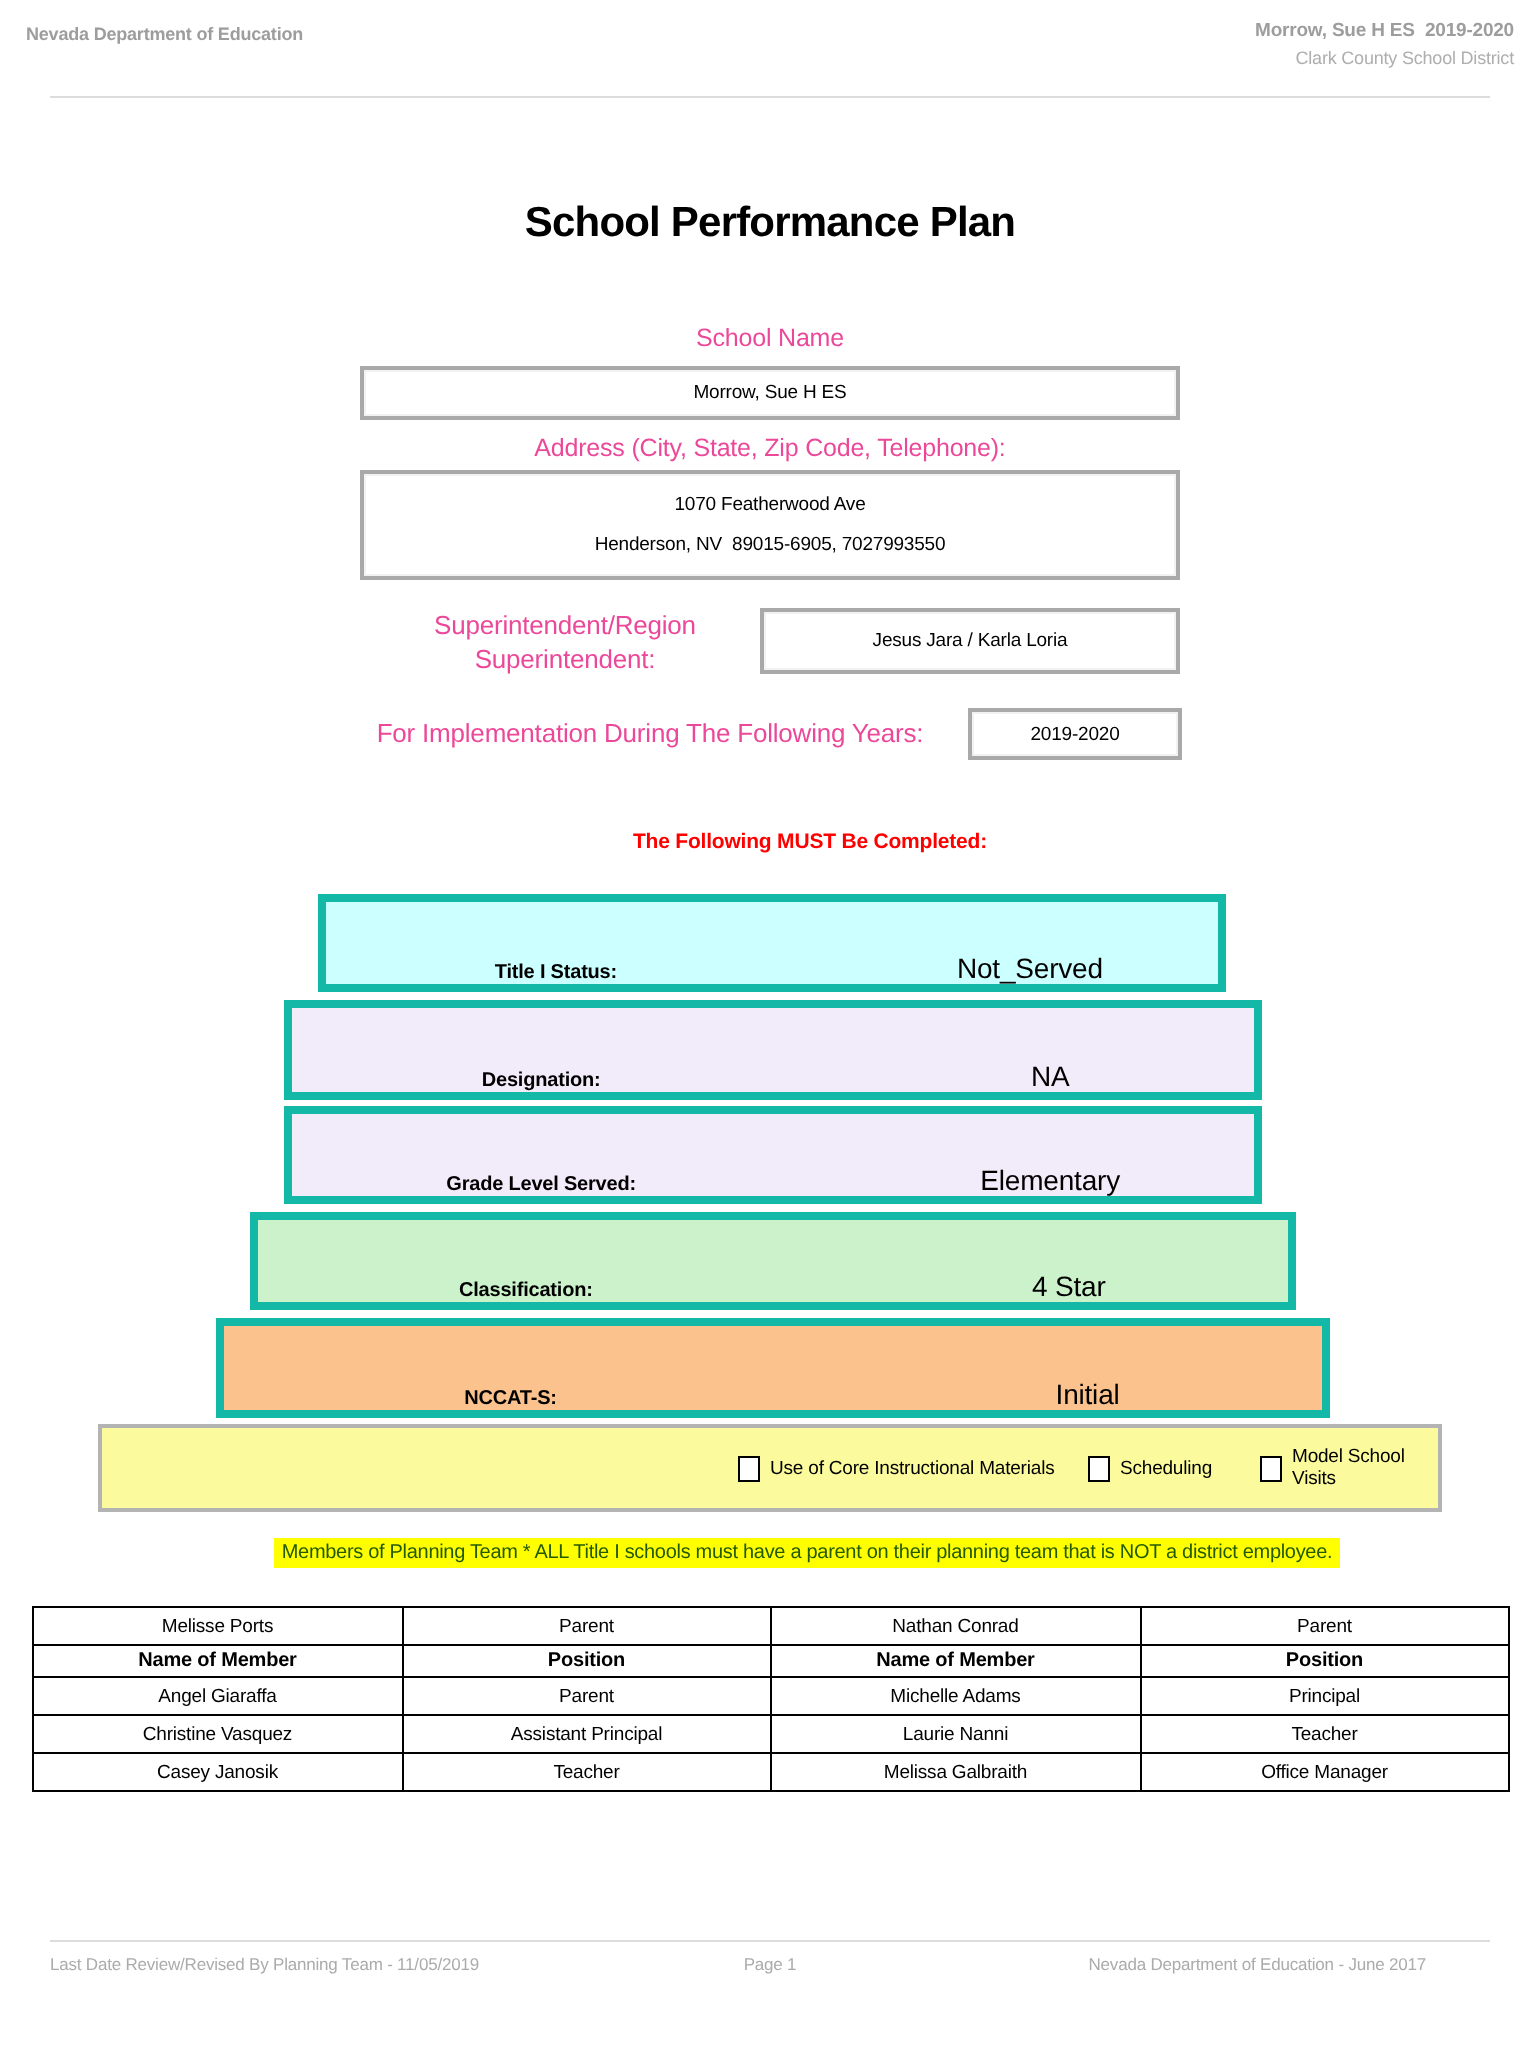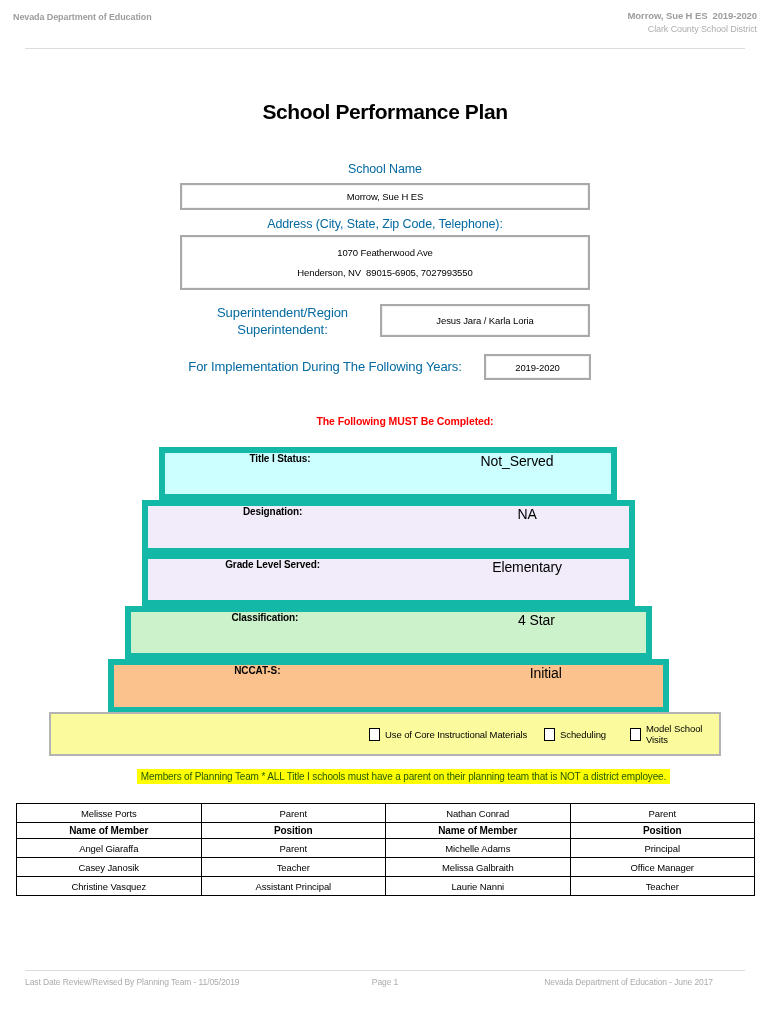--- a/index.html
+++ b/index.html
@@ -14,39 +14,39 @@
   .hdr-left { position:absolute; left:13px; top:12px; font-size:9px; font-weight:bold; color:#9d9d9d; }
   .hdr-right { position:absolute; right:13px; top:10px; text-align:right;margin-left:28px; }
   .hdr-right .l1 { font-size:9.5px; font-weight:bold; color:#9d9d9d; }
   .hdr-right .l2 { font-size:9px; color:#aeaeae; margin-top:3px; }
   .rule-top { position:absolute; top:48px; left:25px; right:25px; border-top:1px solid #dcdcdc; }
 
   .title { position:absolute; top:100px; left:0; width:100%; text-align:center;
            font-size:21px; font-weight:bold; letter-spacing:-0.4px; }
 
   
-  .lbl { position:absolute; text-align:center; font-size:12.5px; color:#0369a1; }
+  .lbl { position:absolute; text-align:center; font-size:12.5px; color:#ec4899; }
   #lbl-school  { top:162px; left:0; width:770px; }
   #lbl-address { top:217px; left:0; width:770px; }
   #lbl-sup     { top:305px; left:200px; width:165px; font-size:13px; line-height:16.5px; }
   #lbl-impl    { top:359px; left:175px; width:300px; font-size:13px; }
 
   .fbox { position:absolute; border:2px solid #a9a9a9; background:#fff;
           display:flex; align-items:center; justify-content:center;
           font-size:9.5px; box-shadow:inset 0 0 0 1px #f2f2f2; }
   #box-school  { left:180px; top:183px; width:406px; height:23px; }
   #box-address { left:180px; top:235px; width:406px; height:51px; flex-direction:column; justify-content:space-evenly; }
   #box-sup     { left:380px; top:304px; width:206px; height:29px; }
   #box-impl    { left:484px; top:354px; width:103px; height:22px; }
 
   .must { position:absolute; top:415px; left:0; width:100%; text-align:center;
           font-size:10.5px; font-weight:bold; }
 
   
-  .status-row { position:absolute; border:6px solid #14b8a6; display:flex; align-items:flex-start;gap:28px; }
+  .status-row { position:absolute; border:4px solid #14b8a6; display:flex; align-items:flex-end;gap:28px; }
   .sr-label { width:55%; text-align:center; font-weight:bold; font-size:10px; }
   .sr-value { width:45%; text-align:center; font-size:14px; }
   .sr0 { left:159px; top:447px; width:446px; height:41px; }
   .sr1 { left:142px; top:500px; width:481px; height:42px; }
   .sr2 { left:142px; top:553px; width:481px; height:41px; }
   .sr3 { left:125px; top:606px; width:515px; height:41px; }
   .sr4 { left:108px; top:659px; width:549px; height:42px; }
 
   
   .star-box { position:absolute; left:49px; top:712px; width:668px; height:40px; border:2px solid #b3b3b3; }
@@ -169,31 +169,31 @@
       <th>Name of Member</th>
       <th>Position</th>
     </tr>
     <tr>
       <td>Angel Giaraffa</td>
       <td>Parent</td>
       <td>Michelle Adams</td>
       <td>Principal</td>
     </tr>
     <tr>
+      <td>Christine Vasquez</td>
+      <td>Assistant Principal</td>
+      <td>Laurie Nanni</td>
+      <td>Teacher</td>
+    </tr>
+    <tr>
       <td>Casey Janosik</td>
       <td>Teacher</td>
       <td>Melissa Galbraith</td>
       <td>Office Manager</td>
     </tr>
-    <tr>
-      <td>Christine Vasquez</td>
-      <td>Assistant Principal</td>
-      <td>Laurie Nanni</td>
-      <td>Teacher</td>
-    </tr>
   </tbody>
     </table>
 
   <div class="rule-bottom"></div>
   <div class="ftr ftr-left">Last Date Review/Revised By Planning Team - 11/05/2019</div>
   <div class="ftr ftr-center">Page 1</div>
   <div class="ftr ftr-right">Nevada Department of Education - June 2017</div>
 
 </div>
 

